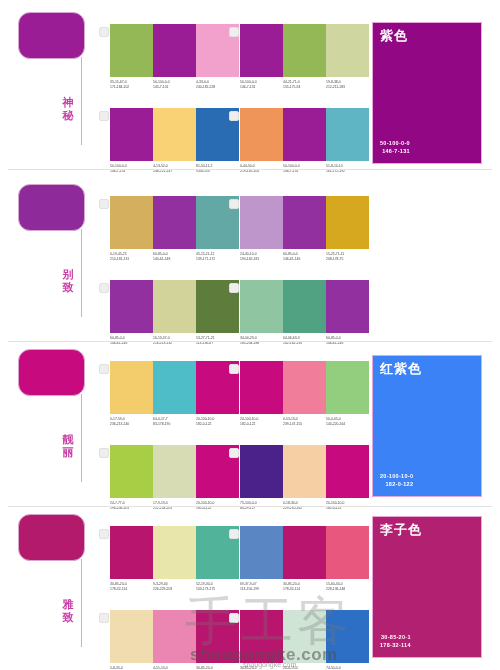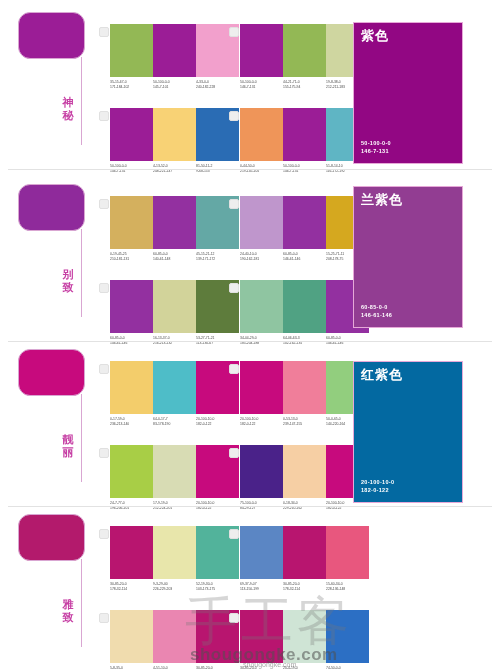--- a/index.html
+++ b/index.html
@@ -42,22 +42,23 @@
   .codes{
     position:absolute;left:11px;top:56px;display:flex;
     font-size:3.4px;line-height:5px;color:#4a4a4a;letter-spacing:0px;
     white-space:nowrap;
   }
   .codes > div{width:43px;}
   .codes b{display:block;font-weight:normal;}
 
   
   .fam{
-    position:absolute;left:353px;width:108px;height:140px;
+    position:absolute;left:372px;width:108px;height:140px;
     border:1px solid #e6a8d8;
+    text-align:right;
   }
   .fam .fname{
     position:absolute;left:7px;top:5px;
     color:#ffffff;font-size:13px;font-weight:bold;line-height:15px;
     letter-spacing:1px;
   }
   .fam .fcode{
     position:absolute;left:7px;bottom:8px;
     color:#ffffff;font-size:5.5px;line-height:8px;font-weight:bold;
     letter-spacing:0.3px;
@@ -283,27 +284,20 @@
             <b>64-06-63-3</b>
             <b>102-162-135</b>
           </div>
           <div>
             <b>60-85-0-0</b>
             <b>146-61-146</b>
           </div>
         </div>
     </div>
 
-    <div class="fam" style="top: 14px; background: rgb(146, 61, 146);" id="fam1">
-      <div class="fname">兰紫色</div>
-      <div class="fcode">
-        <b>60-85-0-0</b>
-        <b>146-61-146</b>
-      </div>
-    </div>
     <div class="row-sep" style="top:169px;"></div>
   </div>
 
   <div class="row" style="top:337px;">
     <div class="keychip" id="chip2" style="background: rgb(199, 10, 125);"></div>
     <div class="stem"></div>
     <div class="mood">
       <span>靓</span>
       <span>丽</span>
     </div>
@@ -390,21 +384,21 @@
             <b>0-18-34-0</b>
             <b>229-210-162</b>
           </div>
           <div>
             <b>20-100-10-0</b>
             <b>182-0-122</b>
           </div>
         </div>
     </div>
 
-    <div class="fam" style="top: 18px; background: #0369a1; margin-top: 6px;" id="fam2">
+    <div class="fam" style="top: 18px; background: #3b82f6;" id="fam2">
       <div class="fname">红紫色</div>
       <div class="fcode">
         <b>20-100-10-0</b>
         <b>182-0-122</b>
       </div>
     </div>
     <div class="row-sep" style="top:169px;"></div>
   </div>
 
   <div class="row" style="top:502px;">
@@ -491,19 +485,26 @@
           </div>
           <div>
             <b>20-4-19-0</b>
           </div>
           <div>
             <b>74-50-0-0</b>
           </div>
         </div>
     </div>
 
+    <div class="fam" style="top: 14px; background: rgb(178, 32, 114);" id="fam3">
+      <div class="fname">李子色</div>
+      <div class="fcode">
+        <b>30-85-20-1</b>
+        <b>178-32-114</b>
+      </div>
+    </div>
   </div>
 
   <div class="wm-big">手工客</div>
   <div class="wm-txt">shougongke.com</div>
   <div class="wm-sm">shougongke.com</div>
 
 </div>
 
 </body></html>

